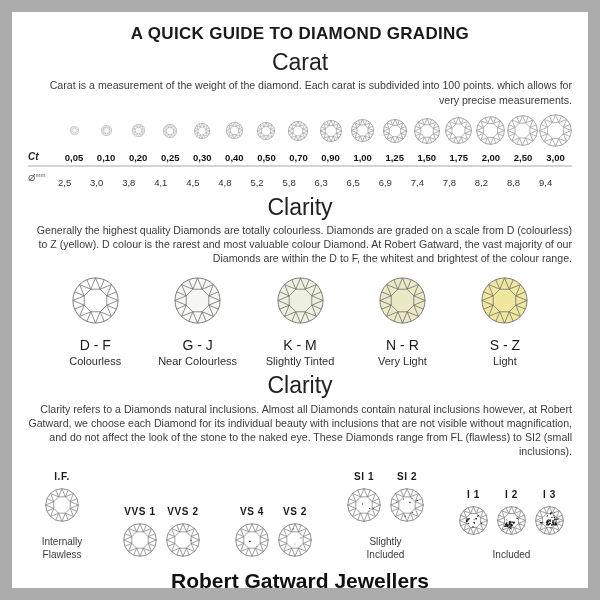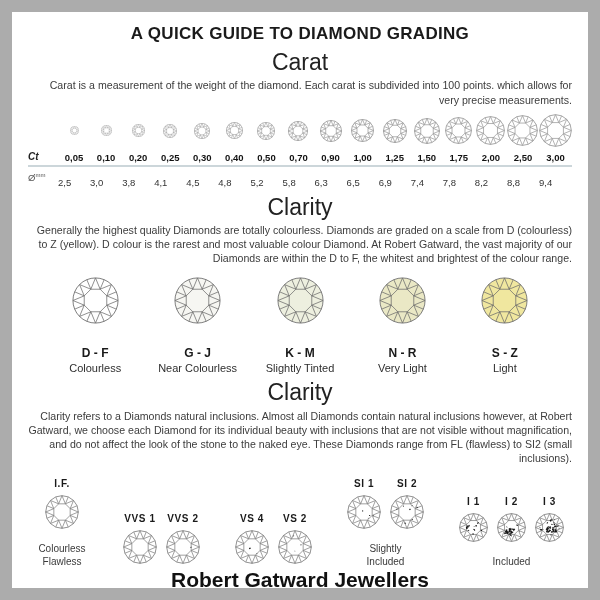--- a/index.html
+++ b/index.html
@@ -35,36 +35,36 @@
   .dcell{display:flex;justify-content:center;align-items:center;height:36px;}
   .ct-val{font-weight:bold;font-size:9.5px;text-align:center;padding:3px 0 2px;color:#111;}
   .mm-val{font-size:9.5px;color:#333;text-align:left;padding:10px 0 1px;}
   .row-label{font-size:10px;font-weight:bold;color:#222;font-style:italic;}
   .mm-label{font-size:9.5px;color:#555;font-weight:normal;}
   .mm-label .unit{font-size:6px;vertical-align:super;}
   .carat-divider{grid-column:1/-1;height:2px;background:#ccd6da;}
   
   .colour-row{display:flex;justify-content:space-between;margin:12px 16px 0;}
   .colour-col{flex:1;display:flex;flex-direction:column;align-items:center;}
-  .range{font-weight:bold;font-size:12px;margin-top:18px;}
+  .range{font-weight:normal;font-size:14px;margin-top:9px;}
   .sub{font-size:11px;color:#2e2e2e;margin-top:2px;}
   
   .clarity-row{display:flex;justify-content:space-between;align-items:flex-end;margin:13px 8px 0;}
   .clarity-group{display:flex;flex-direction:column;align-items:center;}
   .citems{display:flex;gap:9px;align-items:flex-start;}
   .citem{display:flex;flex-direction:column;align-items:center;}
   .cgrade{font-size:10px;font-weight:bold;letter-spacing:.6px;margin-bottom:6px;white-space:nowrap;}
   .cdesc{font-size:10px;color:#3a3a3a;text-align:center;margin-top:9px;line-height:1.3;}
   .clarity-group:nth-child(1) .cdesc{max-width:52px;}
   .clarity-group:nth-child(2) .cdesc{max-width:86px;}
   .clarity-group:nth-child(3) .cdesc{max-width:72px;}
   .clarity-group:nth-child(4) .cdesc{max-width:48px;}
   .footer{
     text-align:center;font-size:21px;font-weight:600;color:#111;
-    margin-top:0;
+    margin-top:8px;
   }
 </style>
 </head>
 <body>
 
 <div class="page">
   <div class="title">A QUICK GUIDE TO DIAMOND GRADING</div>
 
   <div class="h2">Carat</div>
   <div class="para">Carat is a measurement of the weight of the diamond. Each carat is subdivided into 100 points. which allows for very precise measurements.</div>
@@ -782,21 +782,21 @@
                 <line x1="59.9" y1="26.0" x2="50.0" y2="2.0" stroke="#808080" stroke-width="2.2058823529411766"></line>
                 <line x1="59.9" y1="26.0" x2="68.4" y2="5.7" stroke="#808080" stroke-width="2.2058823529411766"></line>
                 <line x1="59.9" y1="26.0" x2="83.9" y2="16.1" stroke="#808080" stroke-width="2.2058823529411766"></line>
                 <line x1="74.0" y1="40.1" x2="83.9" y2="16.1" stroke="#808080" stroke-width="2.2058823529411766"></line>
                 <line x1="74.0" y1="40.1" x2="94.3" y2="31.6" stroke="#808080" stroke-width="2.2058823529411766"></line>
                 <line x1="74.0" y1="40.1" x2="98.0" y2="50.0" stroke="#808080" stroke-width="2.2058823529411766"></line>
                 <line x1="74.0" y1="59.9" x2="98.0" y2="50.0" stroke="#808080" stroke-width="2.2058823529411766"></line>
               </svg></div>
           </div>
         </div>
-        <div class="cdesc">Colourless Flawless</div>
+        <div class="cdesc">Internally Flawless</div>
       </div>
       <div class="clarity-group">
         <div class="citems">
           <div class="citem">
             <div class="cgrade">VVS 1</div>
             <div><svg width="34" height="34" viewBox="0 0 100 100" xmlns="http://www.w3.org/2000/svg">
                 <circle cx="50" cy="50" r="48" fill="#ffffff" stroke="#808080" stroke-width="2.536764705882353"></circle>
                 <polygon points="74.0,59.9 59.9,74.0 40.1,74.0 26.0,59.9 26.0,40.1 40.1,26.0 59.9,26.0 74.0,40.1" fill="none" stroke="#808080" stroke-width="2.2058823529411766"></polygon>
                 <line x1="74.0" y1="59.9" x2="94.3" y2="68.4" stroke="#808080" stroke-width="2.2058823529411766"></line>
                 <line x1="74.0" y1="59.9" x2="83.9" y2="83.9" stroke="#808080" stroke-width="2.2058823529411766"></line>

